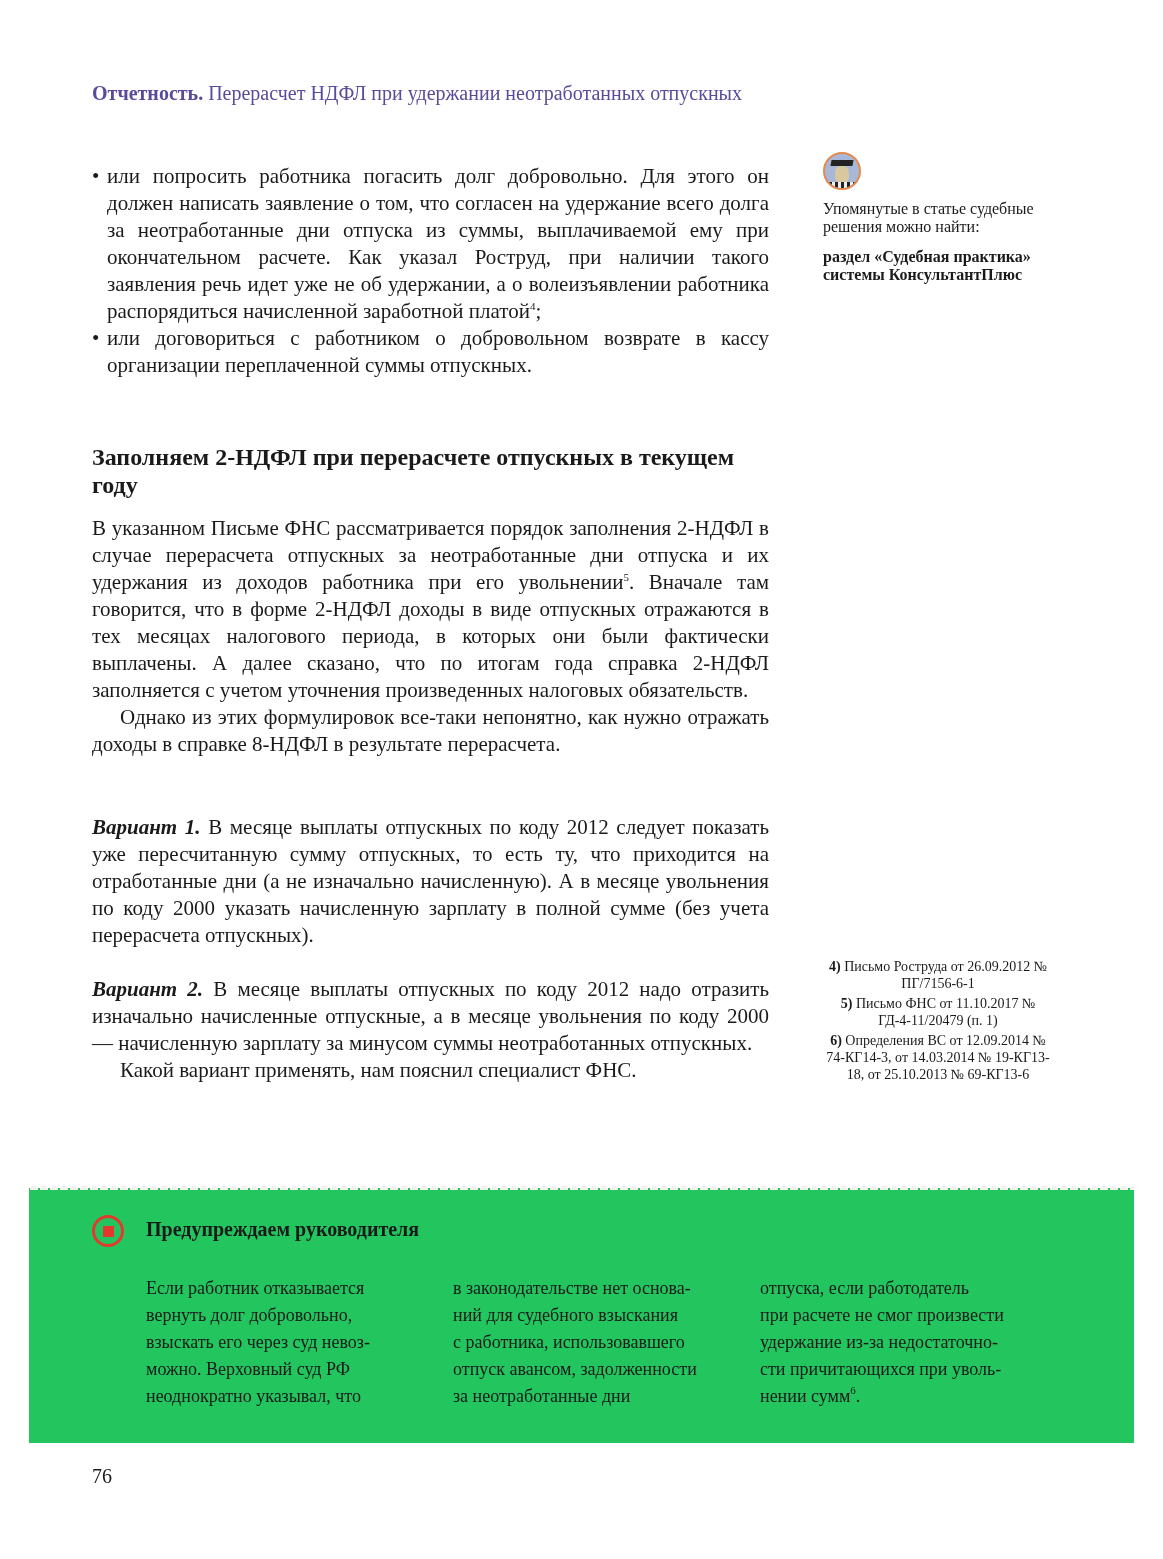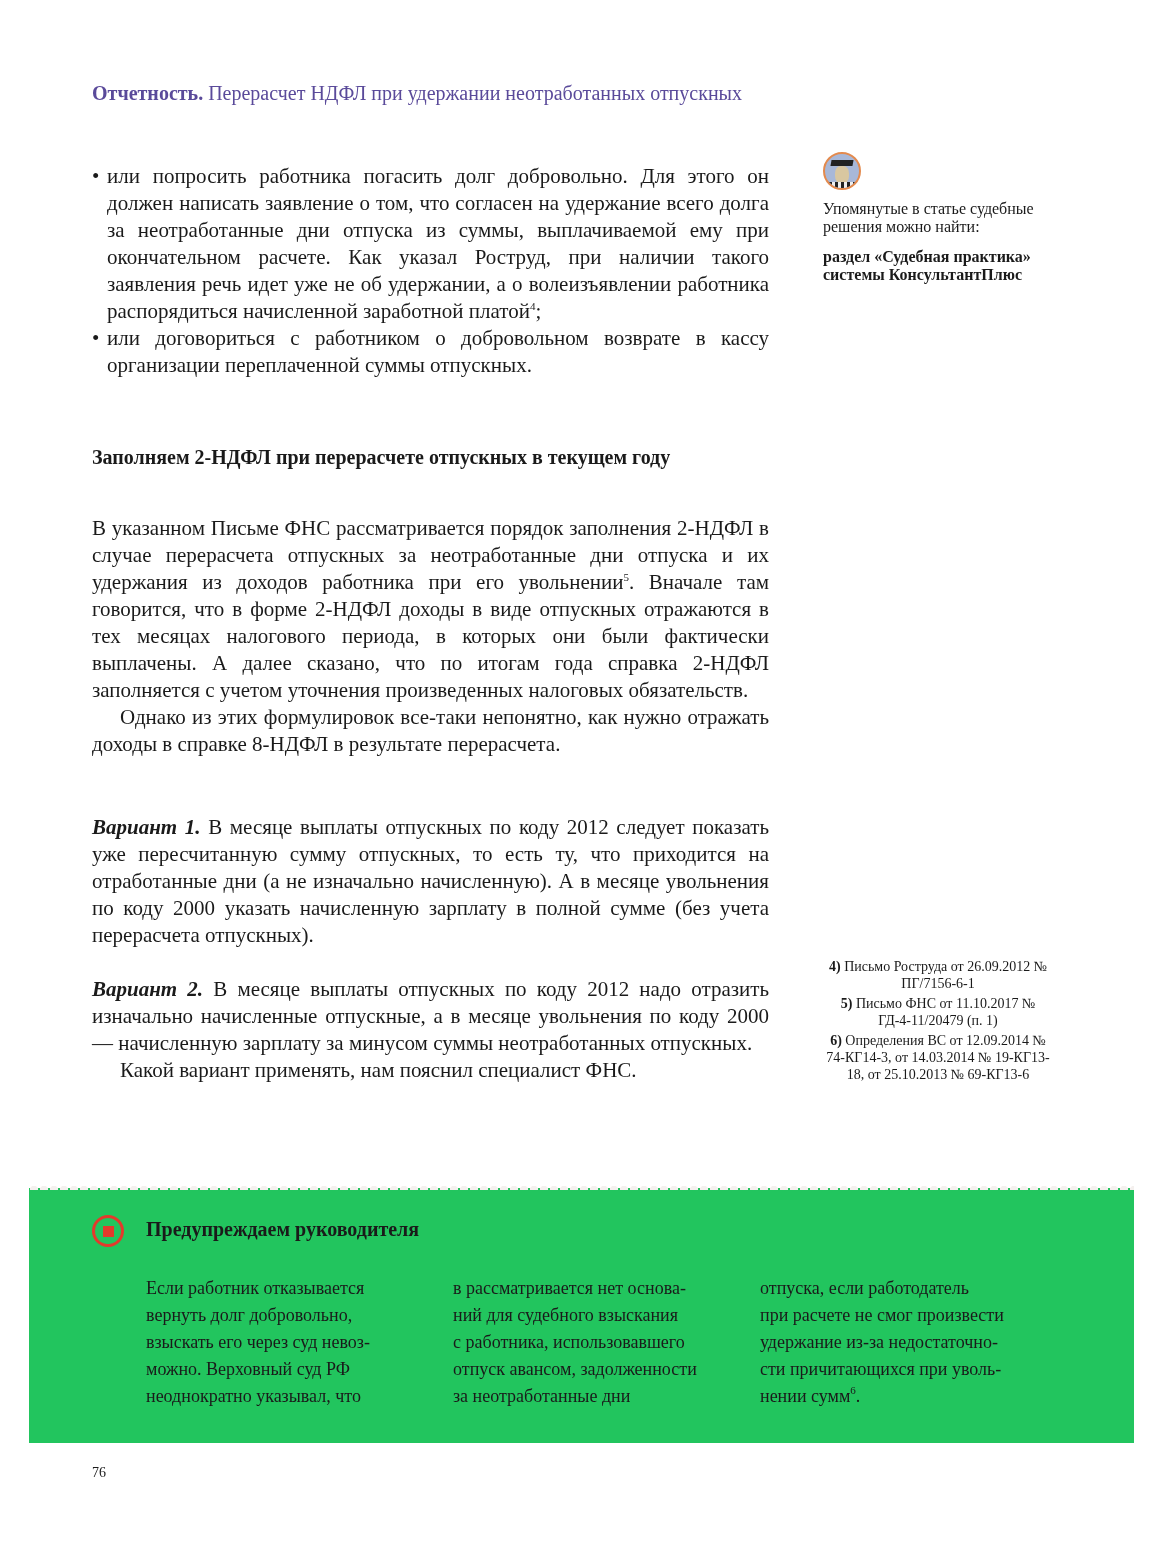--- a/index.html
+++ b/index.html
@@ -39,21 +39,21 @@
       position: absolute;
       left: 0;
       top: 0;
     }
     sup { font-size: 11px; line-height: 0; vertical-align: 8px; }
     .heading {
       position: absolute;
       left: 92px;
       top: 443px;
       width: 680px;
-      font-size: 20px;
+      font-size: 24px;
       line-height: 28px;
       font-weight: bold;
     }
     .p1 { top: 515px; }
     .indent { text-indent: 28px; }
     .v1 { top: 814px; }
     .v2 { top: 976px; }
     .v-label { font-weight: bold; font-style: italic; }
     .sidebar {
       position: absolute;
@@ -134,21 +134,21 @@
       line-height: 27px;
       white-space: pre-line;
     }
     .warn-c1 { left: 117px; width: 290px; }
     .warn-c2 { left: 424px; width: 290px; }
     .warn-c3 { left: 731px; width: 300px; }
     .page-num {
       position: absolute;
       left: 92px;
       top: 1465px;
-      font-size: 14px;
+      font-size: 20px;
     }
   </style>
 </head>
 <body>
 
 <div class="running-head">
   <span class="section">Отчетность.</span>
   <span>Перерасчет НДФЛ при удержании неотработанных отпускных</span>
 </div>
 
@@ -208,21 +208,21 @@
 <div class="warn-box">
   <div class="warn-icon">
     <div class="square"></div>
   </div>
   <div class="warn-title">Предупреждаем руководителя</div>
   <div class="warn-col warn-c1">Если работник отказывается
 вернуть долг добровольно,
 взыскать его через суд невоз-
 можно. Верховный суд РФ
 неоднократно указывал, что</div>
-  <div class="warn-col warn-c2">в рассматривается нет основа-
+  <div class="warn-col warn-c2">в законодательстве нет основа-
 ний для судебного взыскания
 с работника, использовавшего
 отпуск авансом, задолженности
 за неотработанные дни</div>
   <div class="warn-col warn-c3"><span>отпуска, если работодатель
 при расчете не смог произвести
 удержание из-за недостаточно-
 сти причитающихся при уволь-
 нении сумм</span><sup>6</sup><span>.</span></div>
 </div>

